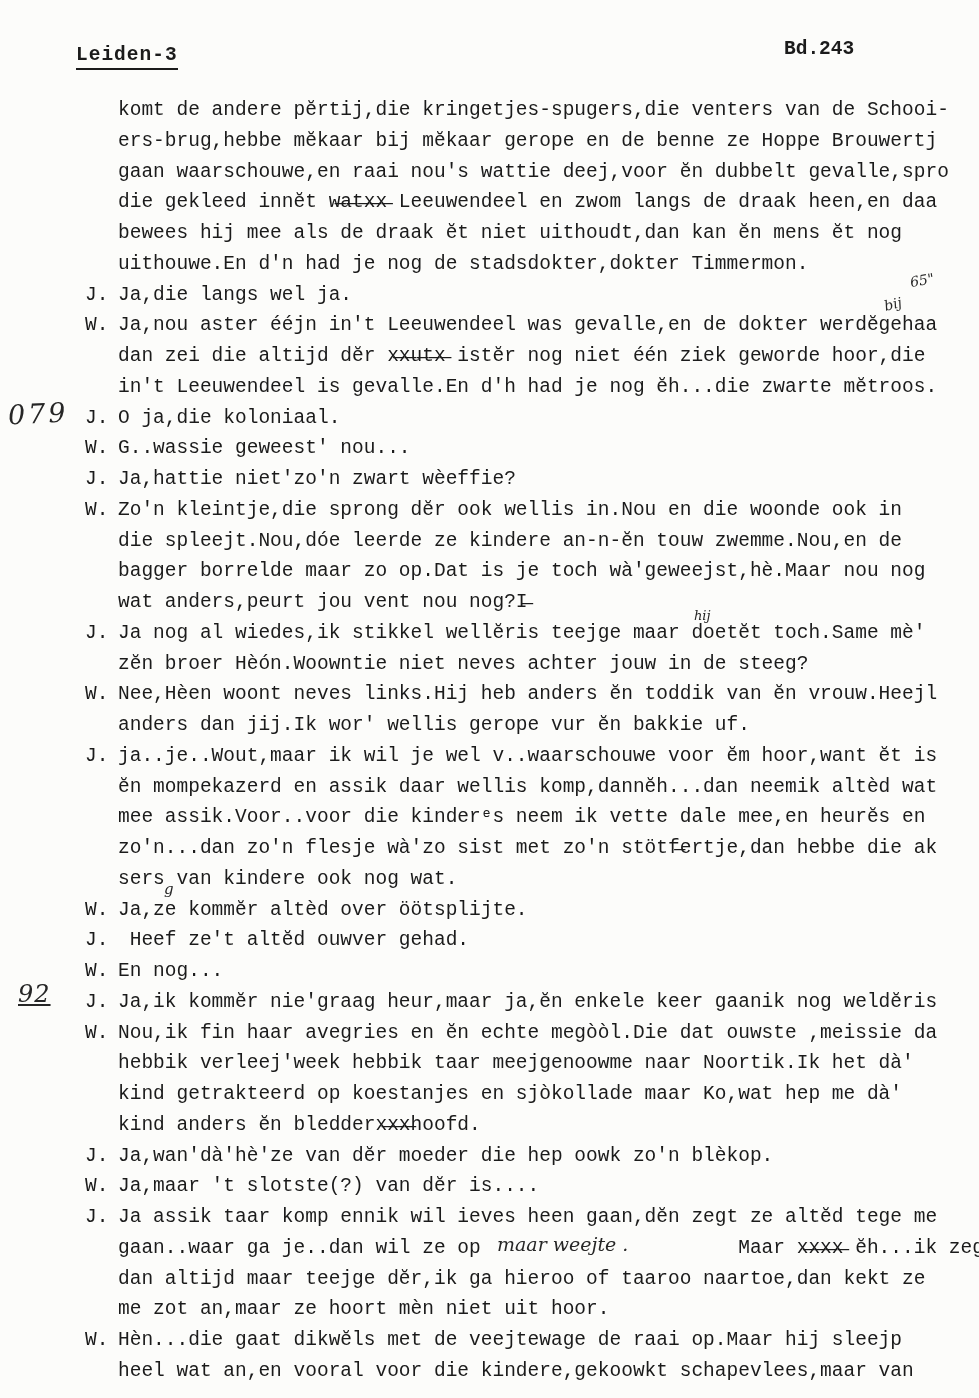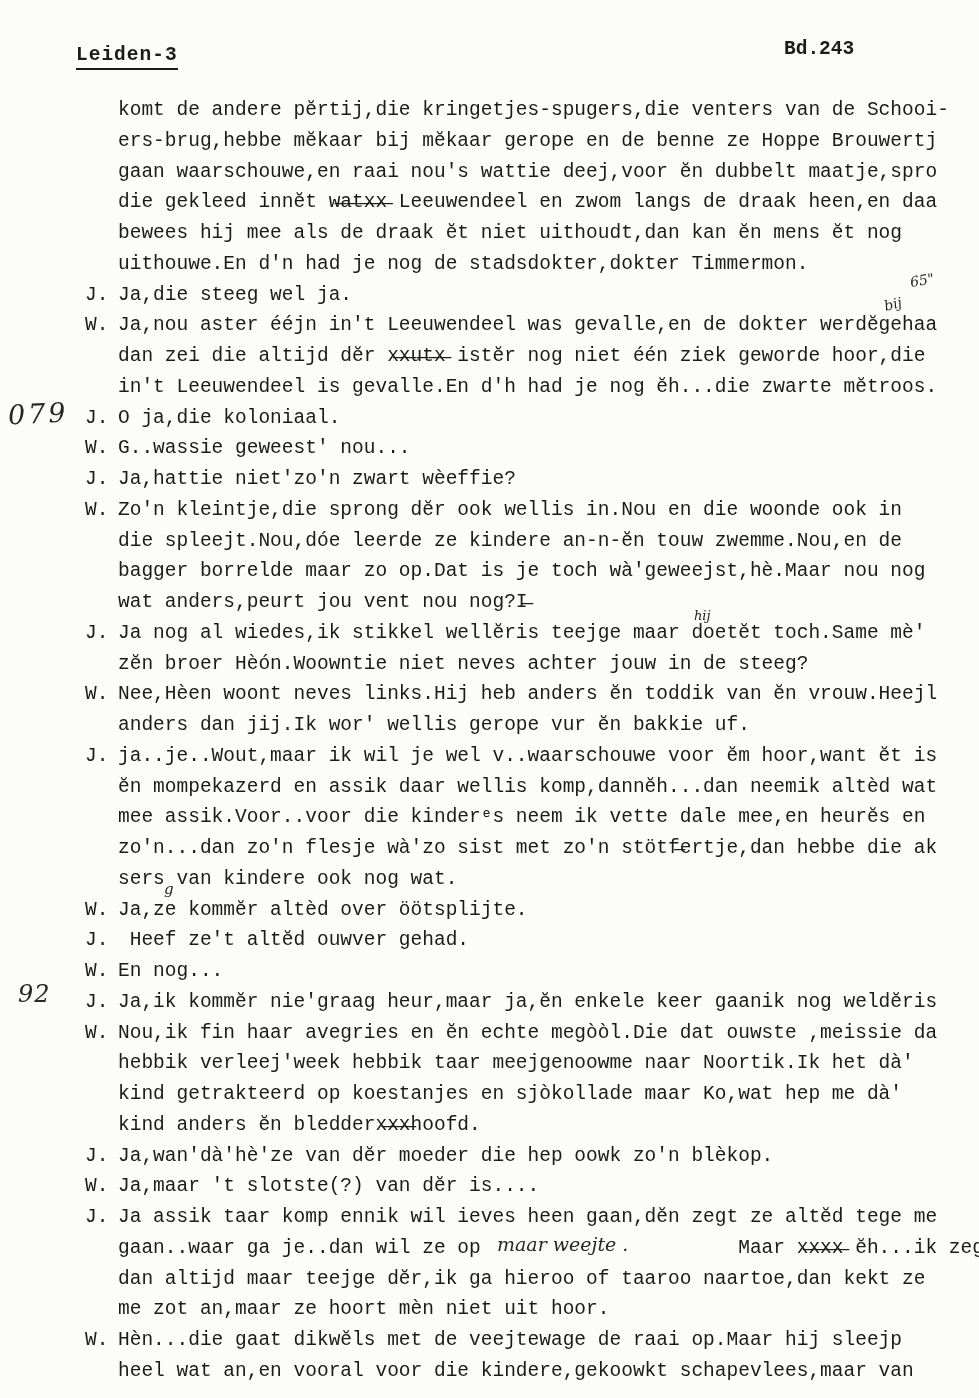--- a/index.html
+++ b/index.html
@@ -20,44 +20,44 @@
     position:absolute;left:85px;top:99px;width:900px;font-size:19.5px;
   }
   .row{height:30.75px;white-space:pre;overflow:visible;}
   .lab{display:inline-block;width:33px;vertical-align:top;}
   .txt{display:inline-block;vertical-align:top;}
   .hw{
     position:absolute;font-family:"DejaVu Serif","Liberation Serif",serif;
     font-style:italic;color:#262626;white-space:pre;
   }
   #note079{left:8px;top:398px;font-size:27px;letter-spacing:3px;transform:rotate(-3deg);}
-  #note92{left:18px;top:980px;font-size:24px;letter-spacing:1px;}
+  #note92{left:18px;top:980px;font-size:24px;letter-spacing:1px;text-decoration:underline;}
   #ins65{left:910px;top:272px;font-size:14px;transform:rotate(-10deg);}
   #insBij{left:884px;top:296px;font-size:14px;transform:rotate(-14deg);}
   #insHij{left:694px;top:608px;font-size:13px;}
   #insG{left:164px;top:880px;font-size:15px;}
   #insMaar{left:497px;top:1233px;font-size:19px;}
 </style>
 </head>
 <body>
 
 <div class="page">
 
   <div class="hdr-left">Leiden-3</div>
 
   <div class="hdr-right">Bd.243</div>
 
   <div id="transcript">
       <div class="row"><span class="lab"></span><span class="txt">komt de andere pĕrtij,die kringetjes-spugers,die venters van de Schooi-</span></div>
       <div class="row"><span class="lab"></span><span class="txt">ers-brug,hebbe mĕkaar bij mĕkaar gerope en de benne ze Hoppe Brouwertj</span></div>
-      <div class="row"><span class="lab"></span><span class="txt">gaan waarschouwe,en raai nou's wattie deej,voor ĕn dubbelt maatje,spro</span></div>
+      <div class="row"><span class="lab"></span><span class="txt">gaan waarschouwe,en raai nou's wattie deej,voor ĕn dubbelt gevalle,spro</span></div>
       <div class="row"><span class="lab"></span><span class="txt">die gekleed innĕt w̶a̶t̶x̶x̶ Leeuwendeel en zwom langs de draak heen,en daa</span></div>
       <div class="row"><span class="lab"></span><span class="txt">bewees hij mee als de draak ĕt niet uithoudt,dan kan ĕn mens ĕt nog</span></div>
       <div class="row"><span class="lab"></span><span class="txt">uithouwe.En d'n had je nog de stadsdokter,dokter Timmermon.</span></div>
-      <div class="row"><span class="lab">J.</span><span class="txt">Ja,die steeg wel ja.</span></div>
+      <div class="row"><span class="lab">J.</span><span class="txt">Ja,die langs wel ja.</span></div>
       <div class="row"><span class="lab">W.</span><span class="txt">Ja,nou aster ééjn in't Leeuwendeel was gevalle,en de dokter werdĕgehaa</span></div>
       <div class="row"><span class="lab"></span><span class="txt">dan zei die altijd dĕr x̶x̶u̶t̶x̶ istĕr nog niet één ziek geworde hoor,die</span></div>
       <div class="row"><span class="lab"></span><span class="txt">in't Leeuwendeel is gevalle.En d'h had je nog ĕh...die zwarte mĕtroos.</span></div>
       <div class="row"><span class="lab">J.</span><span class="txt">O ja,die koloniaal.</span></div>
       <div class="row"><span class="lab">W.</span><span class="txt">G..wassie geweest' nou...</span></div>
       <div class="row"><span class="lab">J.</span><span class="txt">Ja,hattie niet'zo'n zwart wèeffie?</span></div>
       <div class="row"><span class="lab">W.</span><span class="txt">Zo'n kleintje,die sprong dĕr ook wellis in.Nou en die woonde ook in</span></div>
       <div class="row"><span class="lab"></span><span class="txt">die spleejt.Nou,dóe leerde ze kindere an-n-ĕn touw zwemme.Nou,en de</span></div>
       <div class="row"><span class="lab"></span><span class="txt">bagger borrelde maar zo op.Dat is je toch wà'geweejst,hè.Maar nou nog</span></div>
       <div class="row"><span class="lab"></span><span class="txt">wat anders,peurt jou vent nou nog?I̶</span></div>

